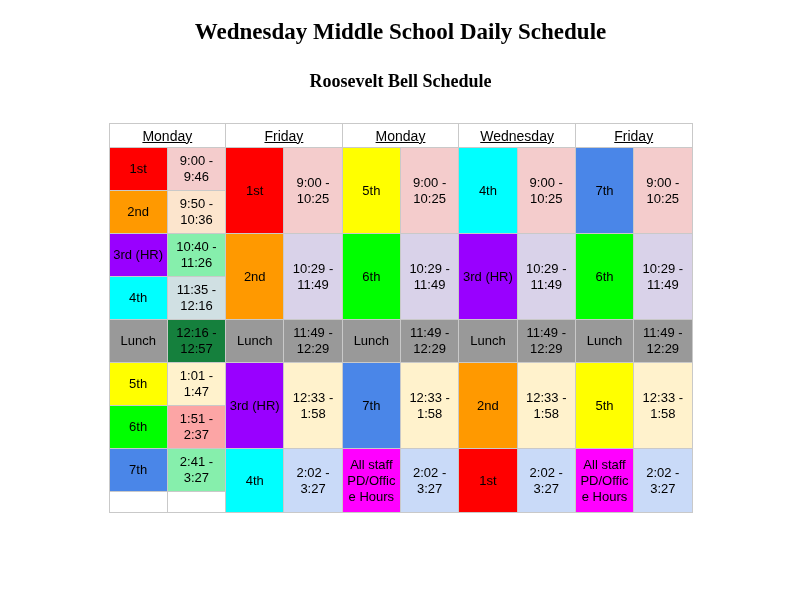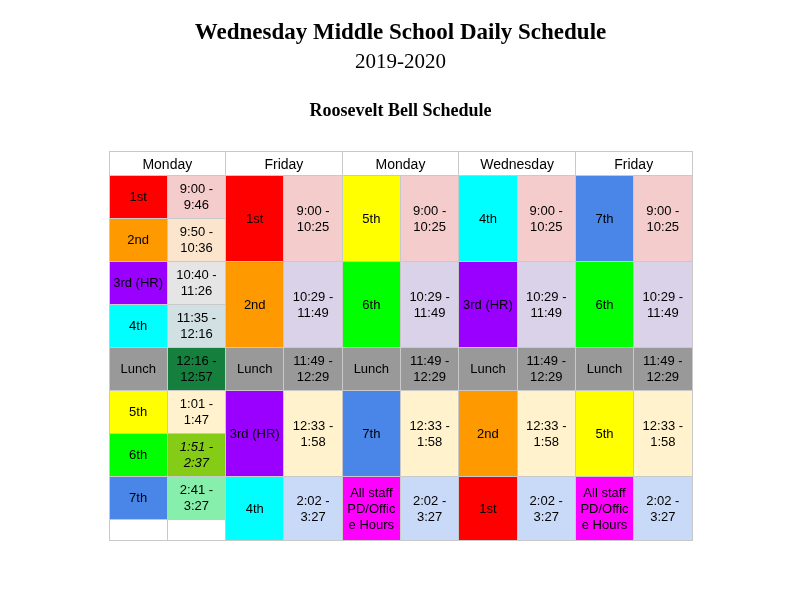--- a/index.html
+++ b/index.html
@@ -49,32 +49,32 @@
     padding: 0 3px;
     font-size: 13px;
     line-height: 16px;
     overflow-wrap: anywhere;
     word-break: break-word;
   }
   table.schedule th {
     font-weight: 400;
     font-size: 14px;
     background: #ffffff;
+    text-decoration: underline;
   }
   tr.rh { height: 24px; }
   tr.r  { height: 43px; }
   tr.rs { height: 21px; }
   td.blank { background: #ffffff; }
 </style>
 </head>
 <body>
 
 <div class="page">
   <div class="title">Wednesday Middle School Daily Schedule</div>
-  <div class="year">2019-2020</div>
   <div class="subtitle">Roosevelt Bell Schedule</div>
 
   <table class="schedule">
     <colgroup>
       <col>
         <col>
         <col>
         <col>
         <col>
         <col>
@@ -105,21 +105,21 @@
         <td rowspan="2" style="background-color: rgb(244, 204, 204);">9:00 - 10:25</td>
       </tr>
 
       <tr class="r">
         <td style="background-color: rgb(255, 153, 0);">2nd</td>
         <td style="background-color: rgb(252, 229, 205);">9:50 - 10:36</td>
       </tr>
 
       <tr class="r">
         <td style="background-color: rgb(153, 0, 255);">3rd (HR)</td>
-        <td style="background-color: #e5e5e5; margin-top: 29px;">10:40 - 11:26</td>
+        <td style="background-color: #86efac; margin-top: 29px;">10:40 - 11:26</td>
         <td rowspan="2" style="background-color: rgb(255, 153, 0);">2nd</td>
         <td rowspan="2" style="background-color: rgb(217, 210, 233);">10:29 - 11:49</td>
         <td rowspan="2" style="background-color: rgb(0, 255, 0);">6th</td>
         <td rowspan="2" style="background-color: rgb(217, 210, 233);">10:29 - 11:49</td>
         <td rowspan="2" style="background-color: rgb(153, 0, 255);">3rd (HR)</td>
         <td rowspan="2" style="background-color: rgb(217, 210, 233);">10:29 - 11:49</td>
         <td rowspan="2" style="background-color: rgb(0, 255, 0);">6th</td>
         <td rowspan="2" style="background-color: rgb(217, 210, 233);">10:29 - 11:49</td>
       </tr>
 
@@ -149,21 +149,21 @@
         <td rowspan="2" style="background-color: rgb(74, 134, 232);">7th</td>
         <td rowspan="2" style="background-color: rgb(255, 242, 204);">12:33 - 1:58</td>
         <td rowspan="2" style="background-color: rgb(255, 153, 0);">2nd</td>
         <td rowspan="2" style="background-color: rgb(255, 242, 204);">12:33 - 1:58</td>
         <td rowspan="2" style="background-color: rgb(255, 255, 0);">5th</td>
         <td rowspan="2" style="background-color: rgb(255, 242, 204);">12:33 - 1:58</td>
       </tr>
 
       <tr class="r">
         <td style="background-color: rgb(0, 255, 0);">6th</td>
-        <td style="background-color: #84cc16; font-style: italic;">1:51 - 2:37</td>
+        <td style="background-color: #fca5a5;">1:51 - 2:37</td>
       </tr>
 
       <tr class="r">
         <td style="background-color: rgb(74, 134, 232);">7th</td>
         <td style="background-color: #86efac;">2:41 - 3:27</td>
         <td rowspan="2" style="background-color: rgb(0, 255, 255);">4th</td>
         <td rowspan="2" style="background-color: rgb(201, 218, 248);">2:02 - 3:27</td>
         <td rowspan="2" style="background-color: rgb(255, 0, 255);">All staff PD/Office Hours</td>
         <td rowspan="2" style="background-color: rgb(201, 218, 248);">2:02 - 3:27</td>
         <td rowspan="2" style="background-color: rgb(255, 0, 0);">1st</td>

